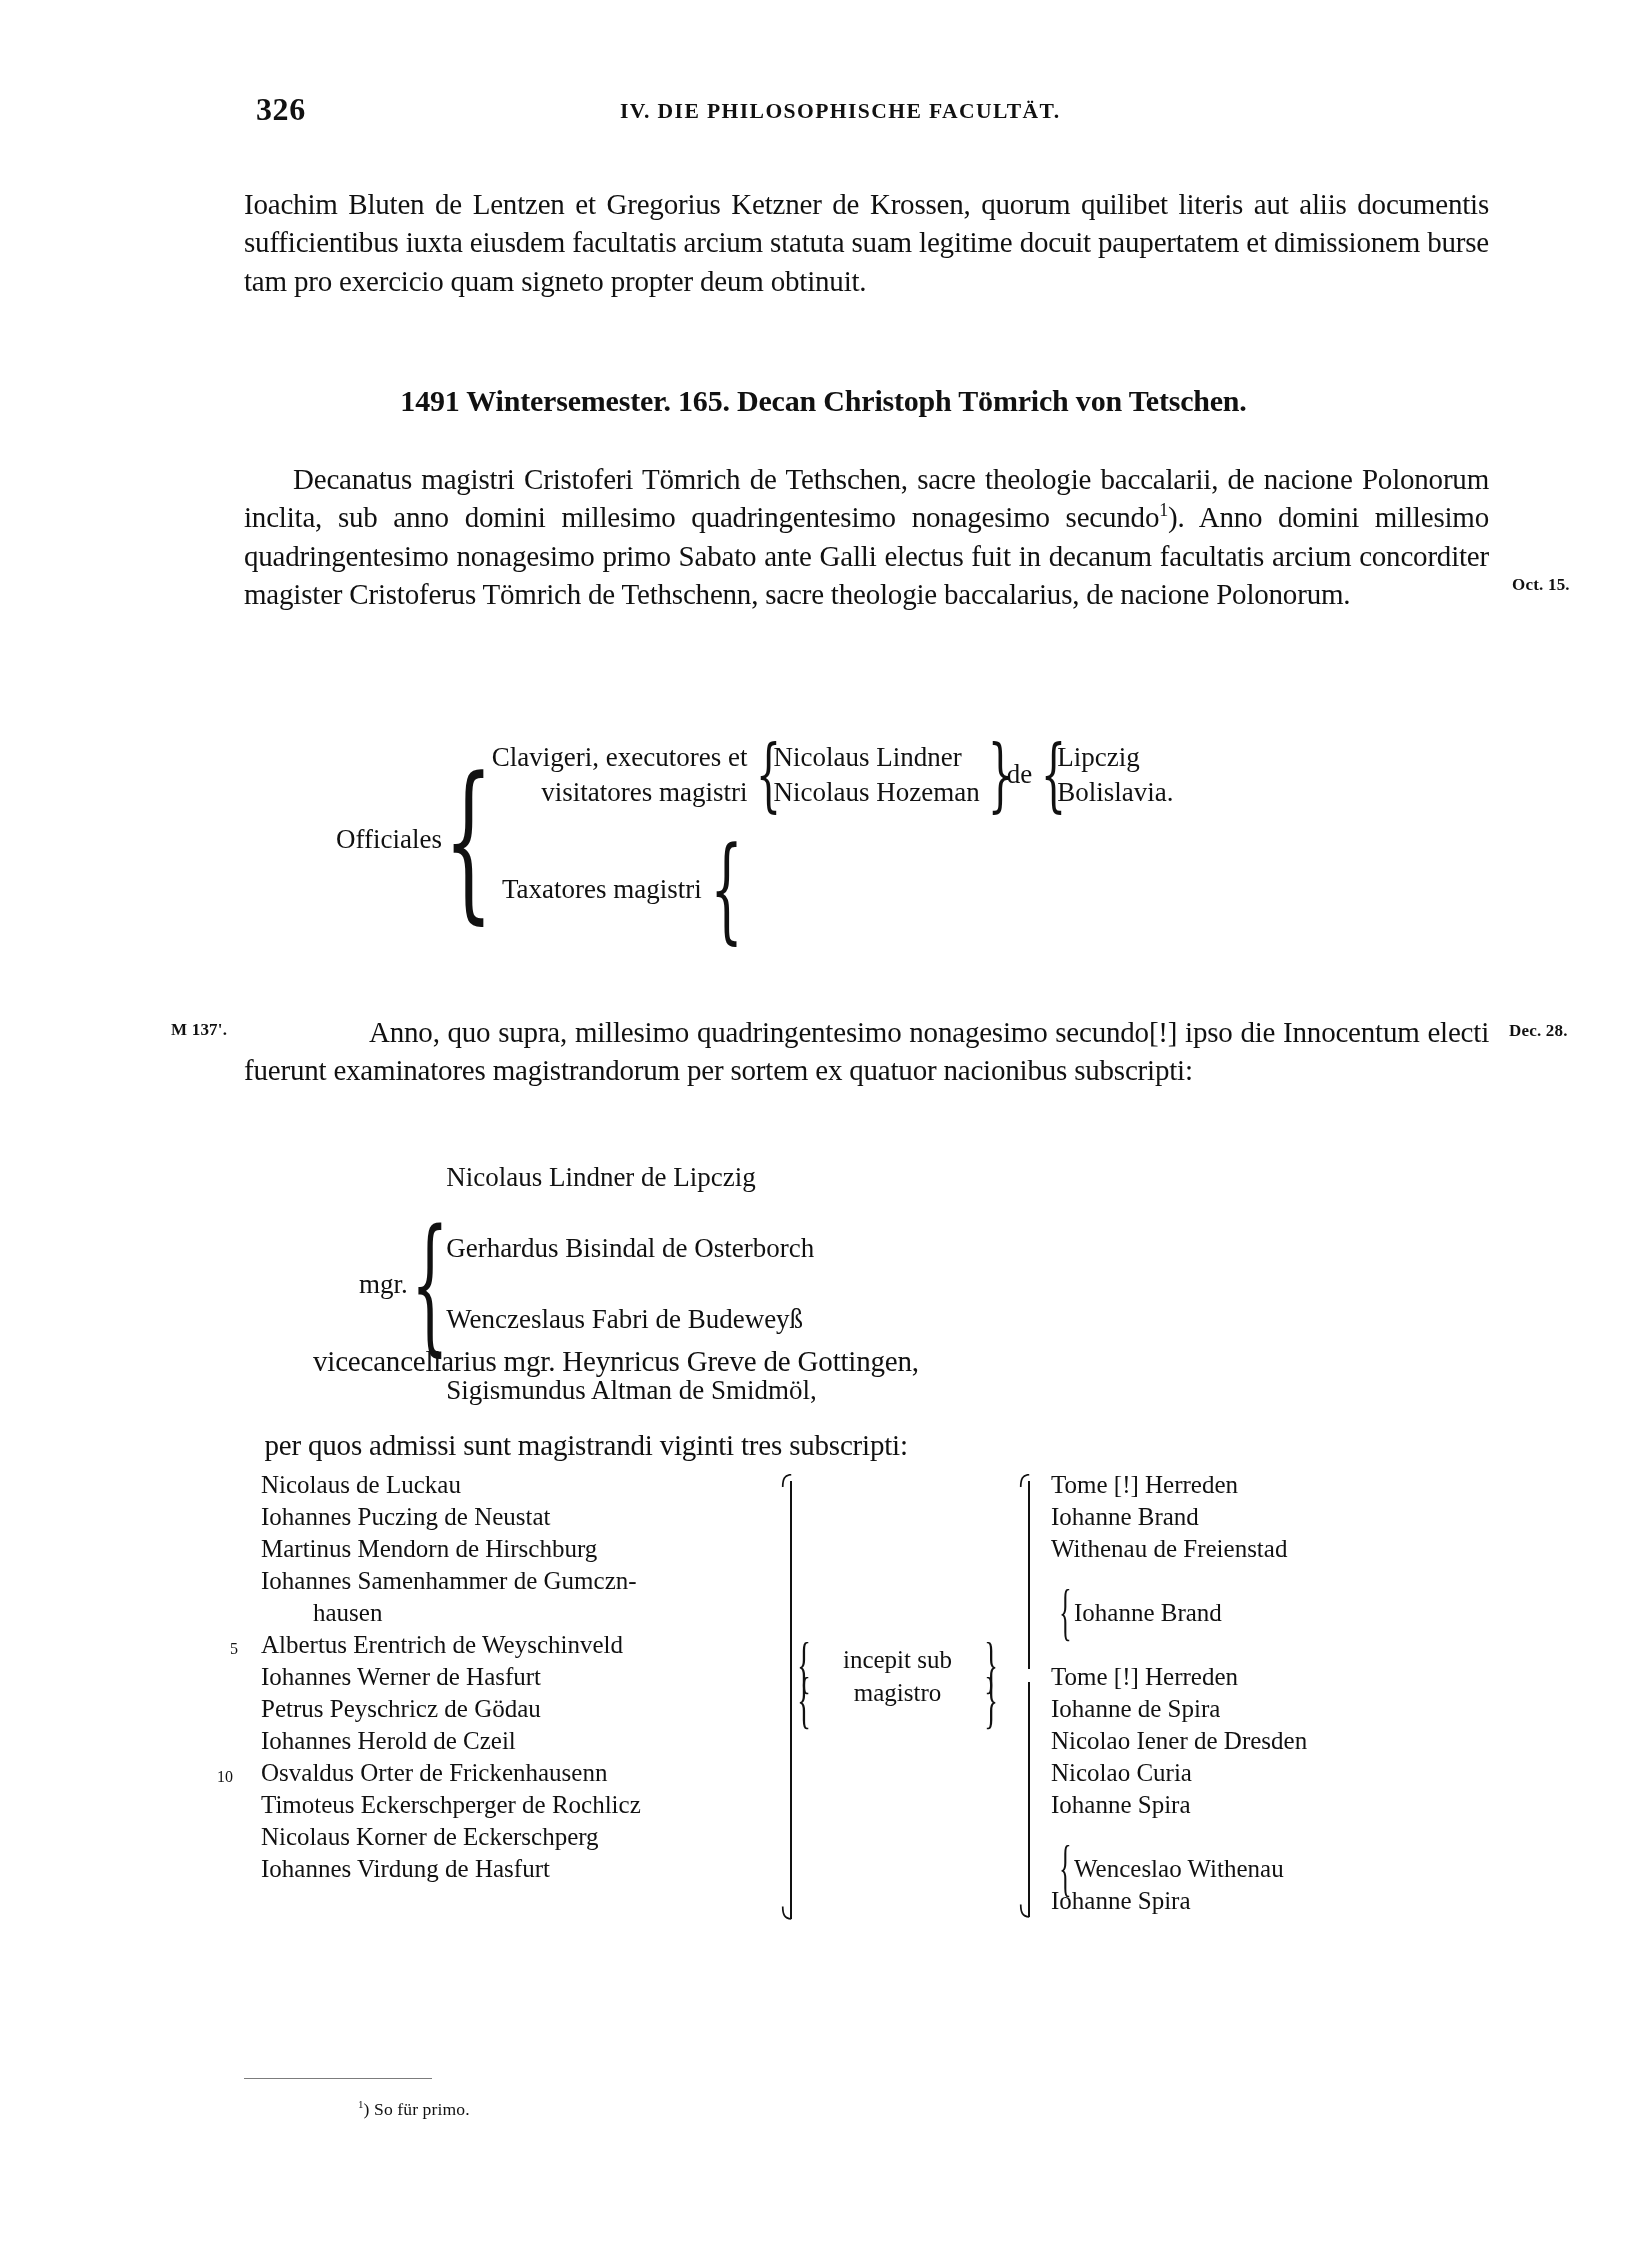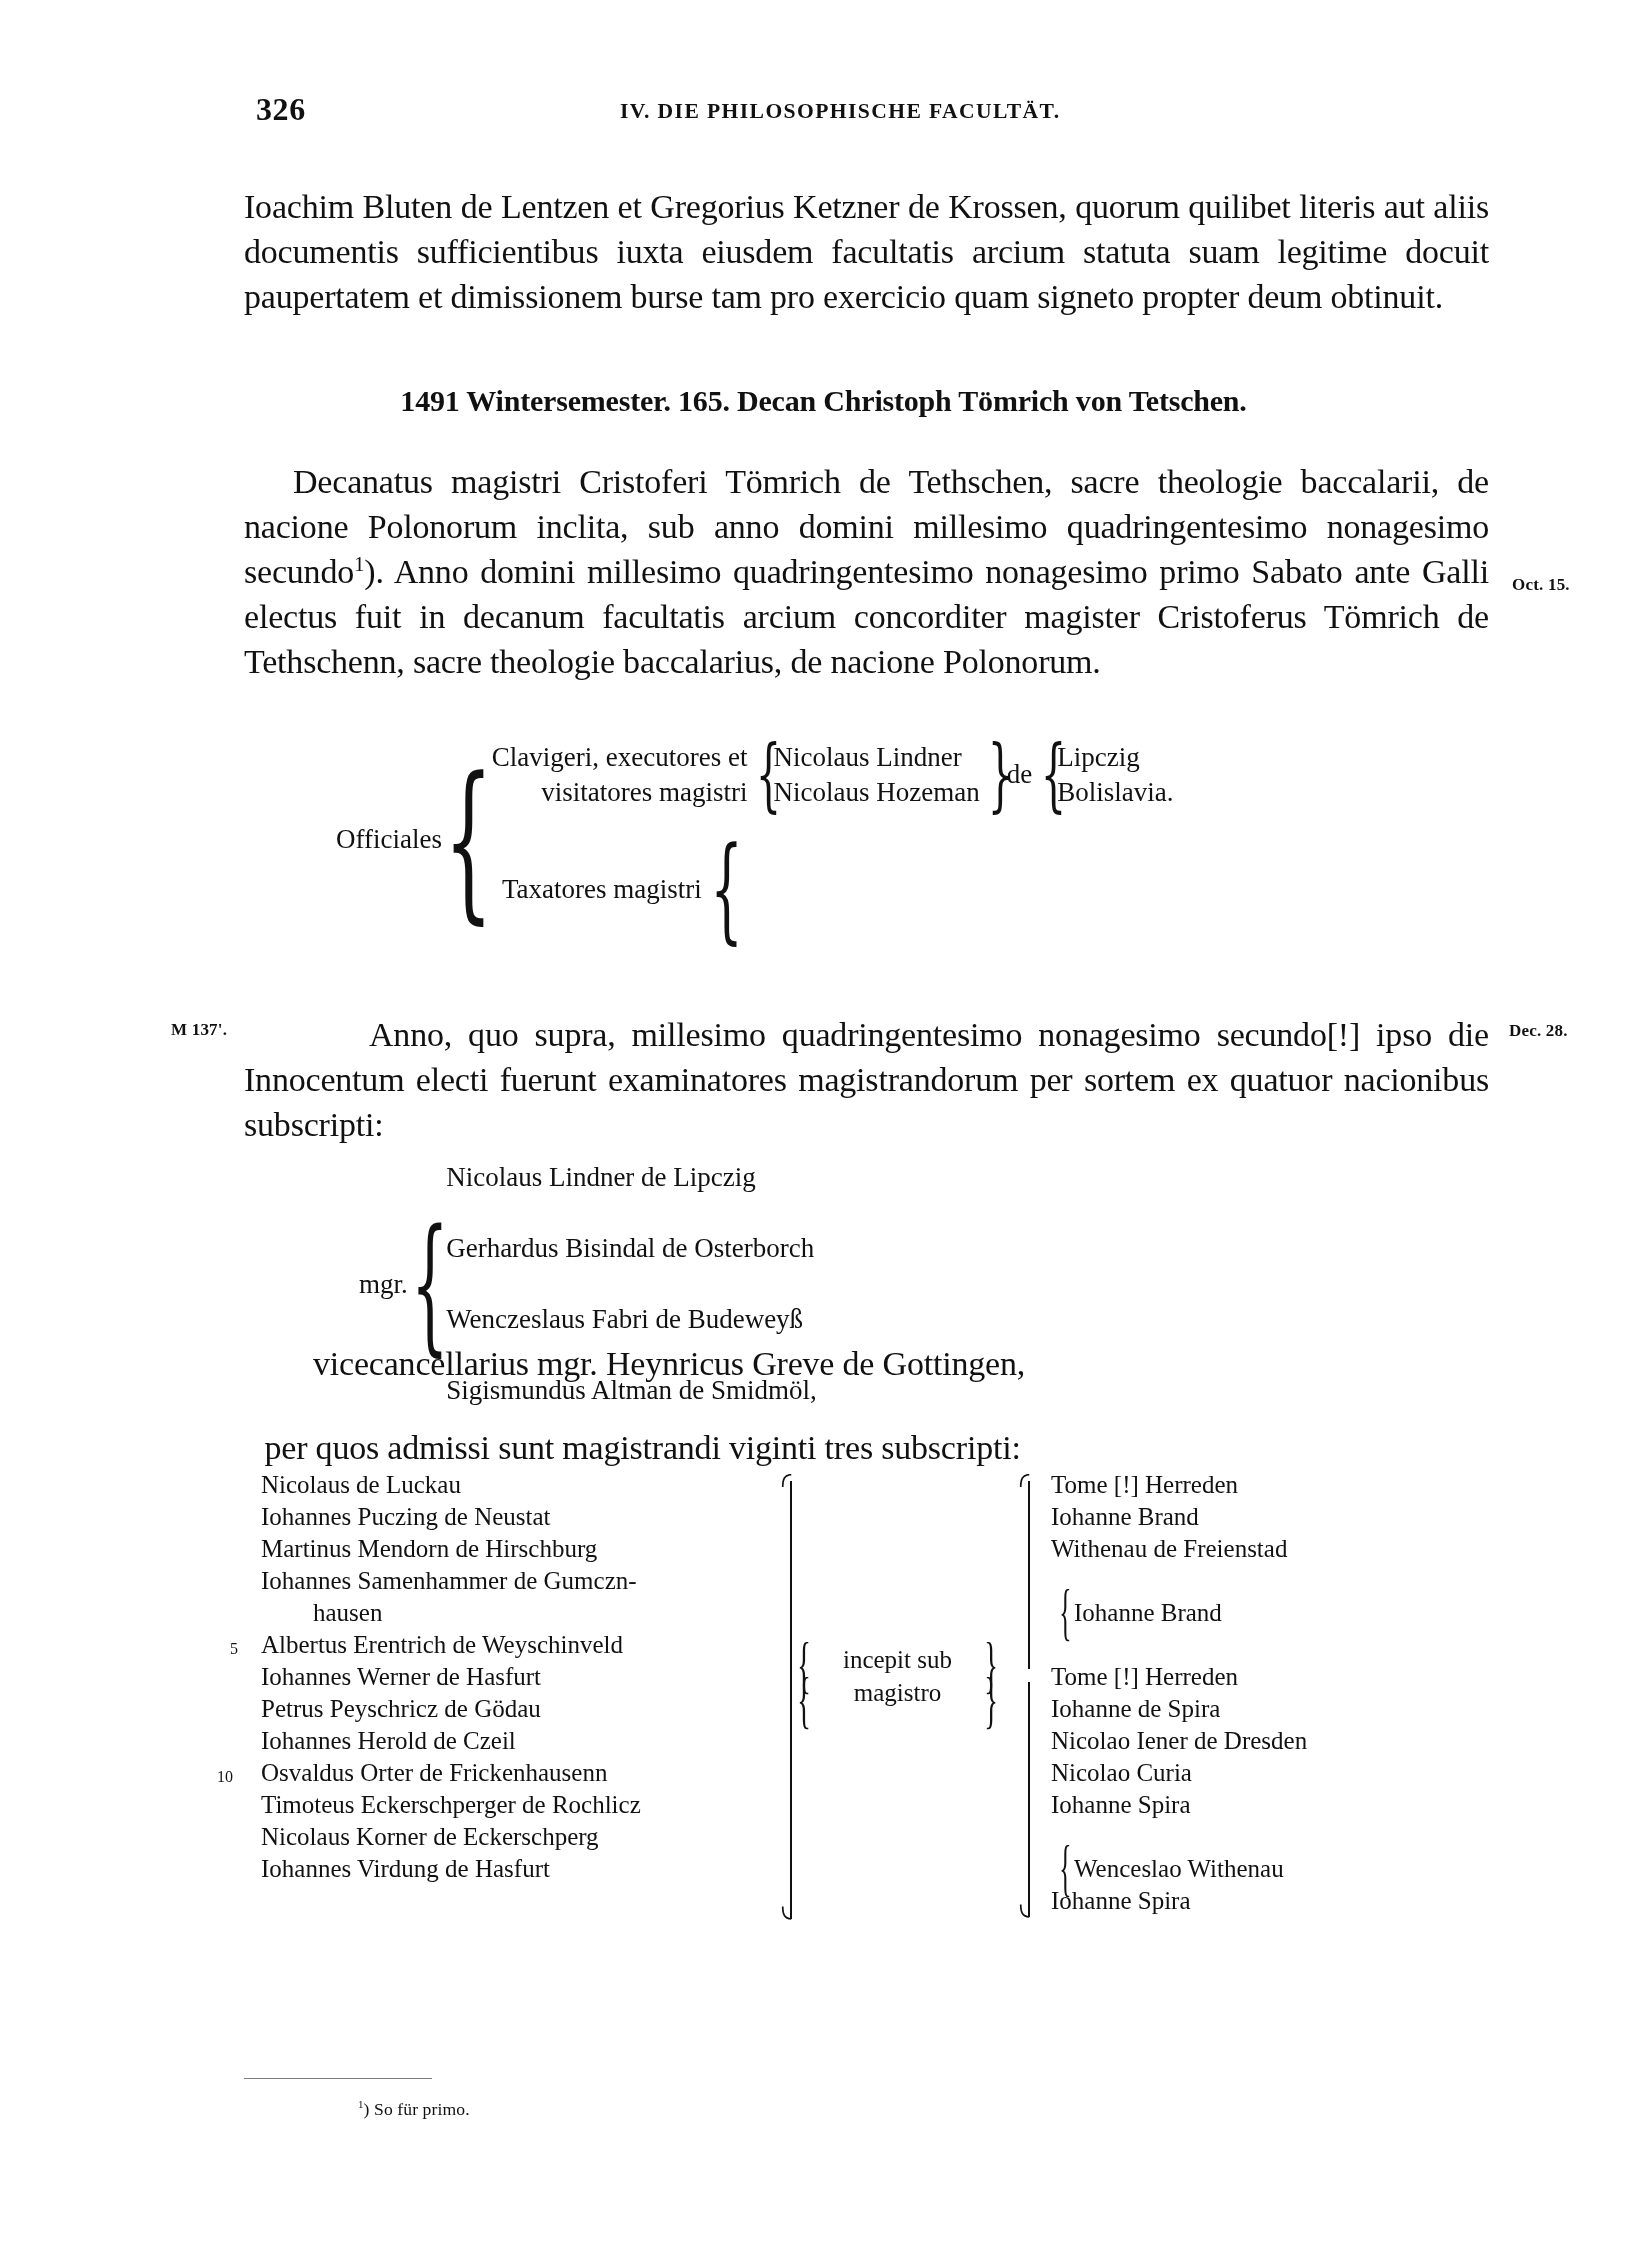--- a/index.html
+++ b/index.html
@@ -22,21 +22,21 @@
     position:absolute; left:620px; top:8px;
     font-size:21.6px; letter-spacing:1.4px; font-weight:600;
     text-transform:uppercase;
   }
 
   
   .col {
     position:absolute; left:244px; width:1245px;
   }
   p.just {
-    margin:0; font-size:34px; line-height:1.32;
+    margin:0; font-size:29px; line-height:1.32;
     text-align:justify; text-align-last:left;
     letter-spacing:-0.2px;
   }
   p.just.ind { text-indent:49px; }
 
   
   .sect-head {
     position:absolute; left:0; right:0; top:384px;
     text-align:center;
     font-size:30px; font-weight:700; letter-spacing:-0.2px;

